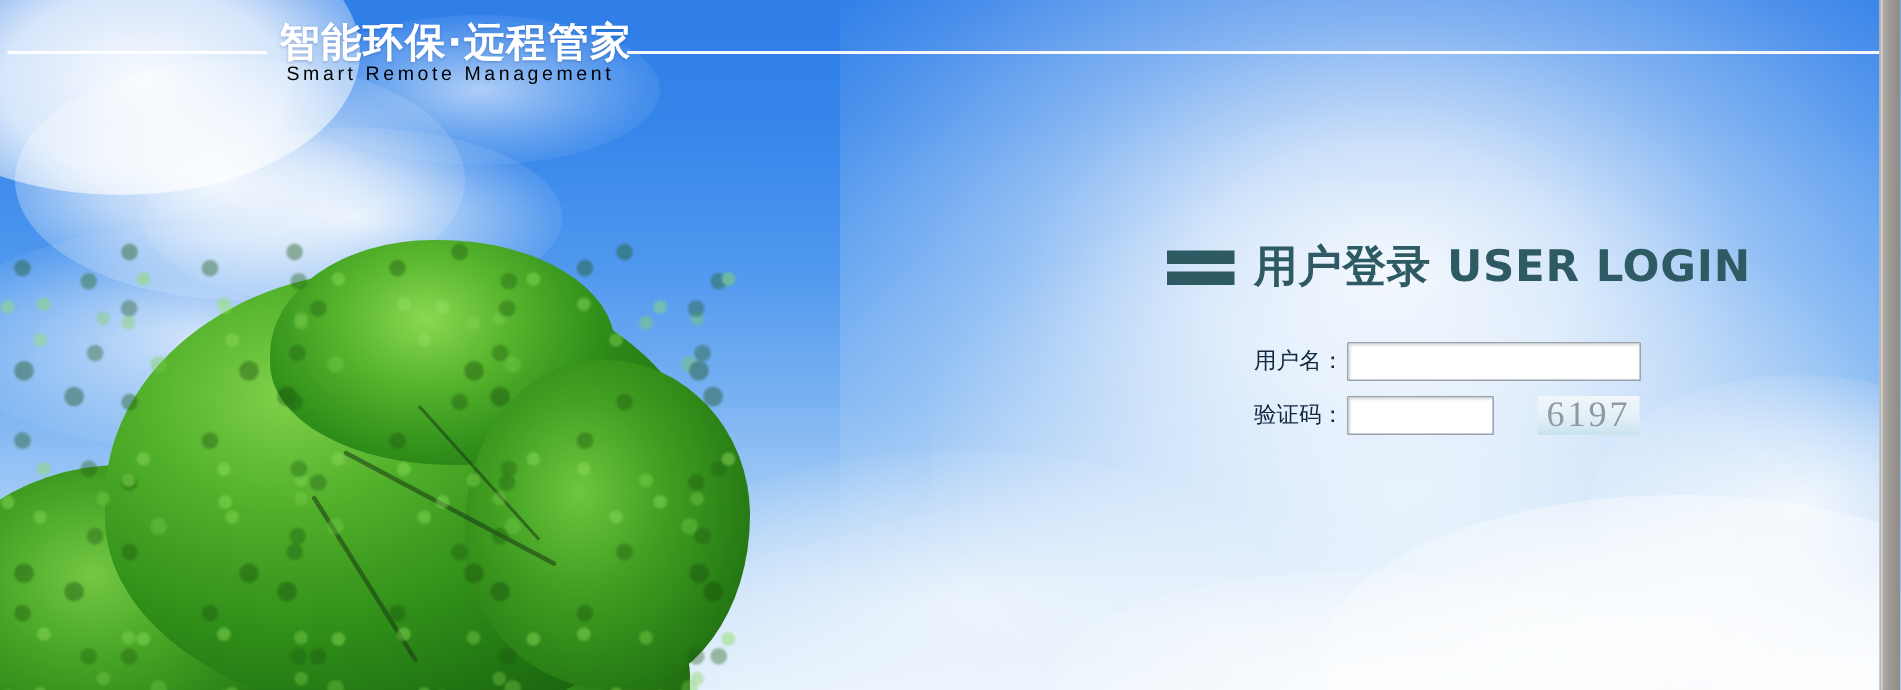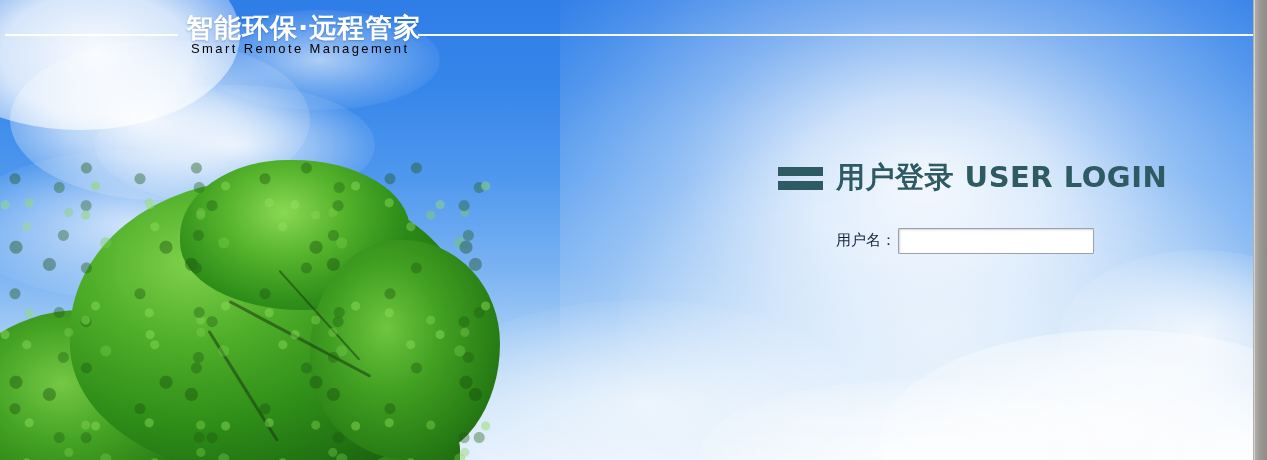--- a/index.html
+++ b/index.html
@@ -347,20 +347,25 @@
     </div>
 
     <div class="form-rows">
 
       <div class="form-row">
         <label class="form-label">用户名：</label>
         <input class="txt-input wide-input" type="text" value="" style="">
       </div>
 
 
+      <div class="form-row">
+        <label class="form-label">验证码：</label>
+        <input class="txt-input code-input" type="text" value="" style="">
+        <span class="captcha">6197</span>
+      </div>
 
 
     </div>
   </div>
 
   <div class="scrollbar">
     <div class="scroll-thumb"></div>
   </div>
 
 </div>

